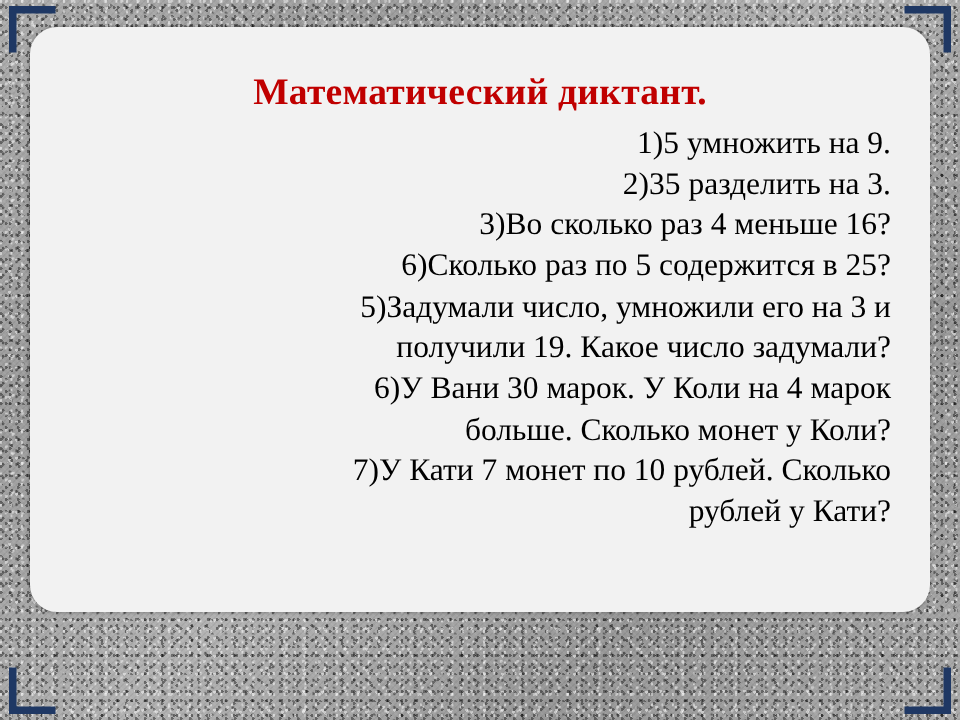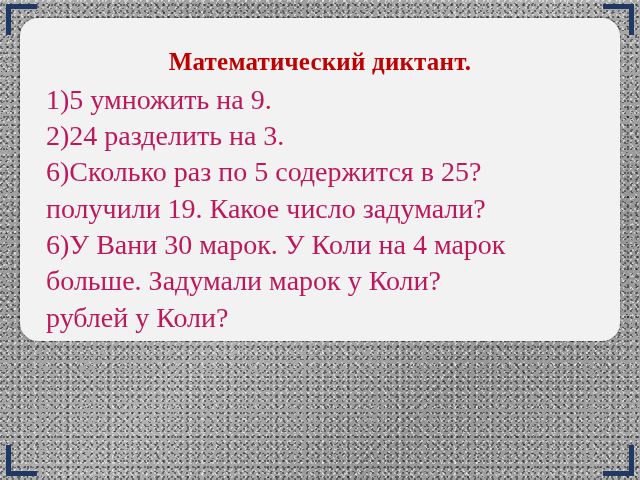--- a/index.html
+++ b/index.html
@@ -43,45 +43,45 @@
     pointer-events: none;
     background-image:
       repeating-linear-gradient(45deg, rgba(255,255,255,0.05) 0 1px, transparent 1px 3px),
       repeating-linear-gradient(-45deg, rgba(0,0,0,0.05) 0 1px, transparent 1px 3px);
   }
   .card {
     position: absolute;
     left: 20px;
     top: 18px;
     width: 600px;
-    height: 323px;
+    height: 390px;
     box-sizing: border-box;
     background: #f2f2f2;
     border-radius: 18px;
     box-shadow: 0 0 3px rgba(0,0,0,0.35);
     z-index: 2;
     padding: 22px 26px 0 26px;
   }
   .title {
     text-align: center;
     font-size: 25px;
     font-weight: bold;
     color: #c00000;
     line-height: 1.1;
     margin: 8px 0 6px 0;
     letter-spacing: 0.2px;
   }
   .lines {
     margin-top: 4px;
   }
   .line {
-    font-size: 28px;
-    color: #be185d;
+    font-size: 21px;
+    color: #000000;
     line-height: 1.30;
-    text-align: left;
+    text-align: right;
     white-space: pre-wrap;
   }
   .corner {
     position: absolute;
     width: 26px;
     height: 26px;
     z-index: 3;
   }
   .corner-tl {
     left: 6px;  top: 4px;
@@ -111,22 +111,25 @@
 
   <div class="corner corner-tl"></div>
   <div class="corner corner-tr"></div>
   <div class="corner corner-bl"></div>
   <div class="corner corner-br"></div>
 
   <div class="card">
     <div class="title">Математический диктант.</div>
     <div class="lines">
       <div class="line">1)5 умножить на 9.</div>
-      <div class="line">2)24 разделить на 3.</div>
+      <div class="line">2)35 разделить на 3.</div>
+      <div class="line">3)Во сколько раз 4 меньше 16?</div>
       <div class="line">6)Сколько раз по 5 содержится в 25?</div>
+      <div class="line">5)Задумали число, умножили его на 3 и</div>
       <div class="line">получили 19. Какое число задумали?</div>
       <div class="line">6)У Вани 30 марок. У Коли на 4 марок</div>
-      <div class="line">больше. Задумали марок у Коли?</div>
-      <div class="line">рублей у Коли?</div>
+      <div class="line">больше. Сколько монет у Коли?</div>
+      <div class="line">7)У Кати 7 монет по 10 рублей. Сколько</div>
+      <div class="line">рублей у Кати?</div>
     </div>
   </div>
 
 </div>
 
 </body></html>

